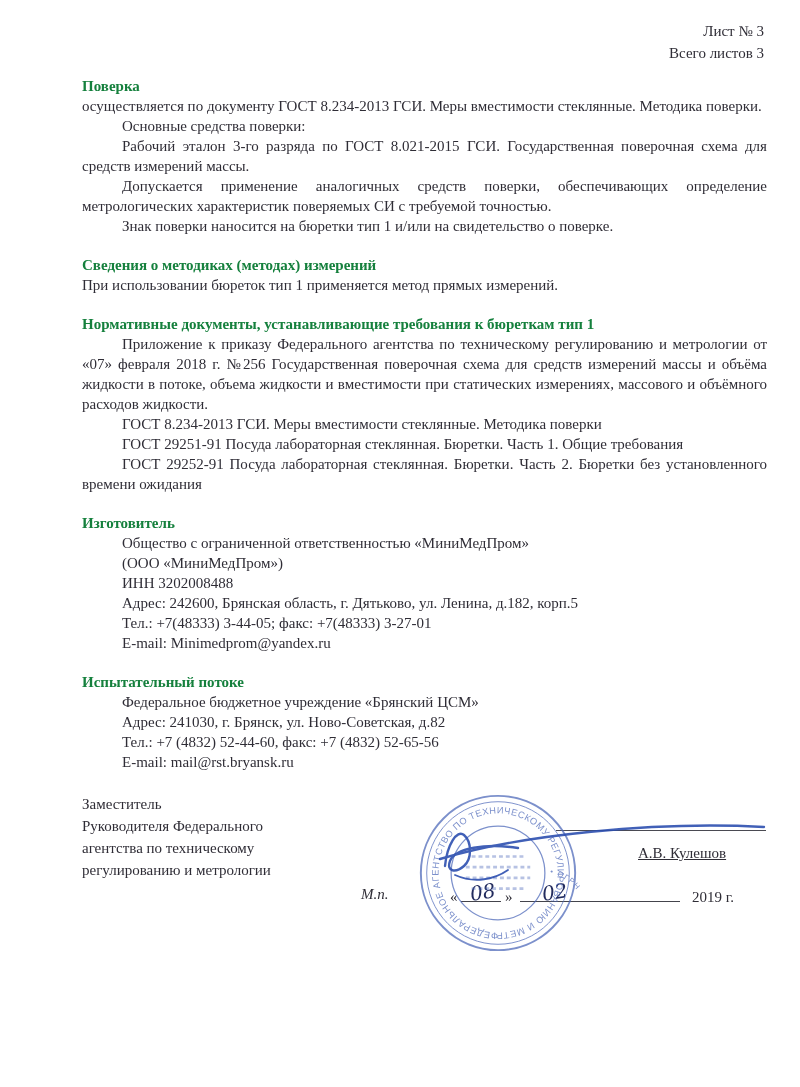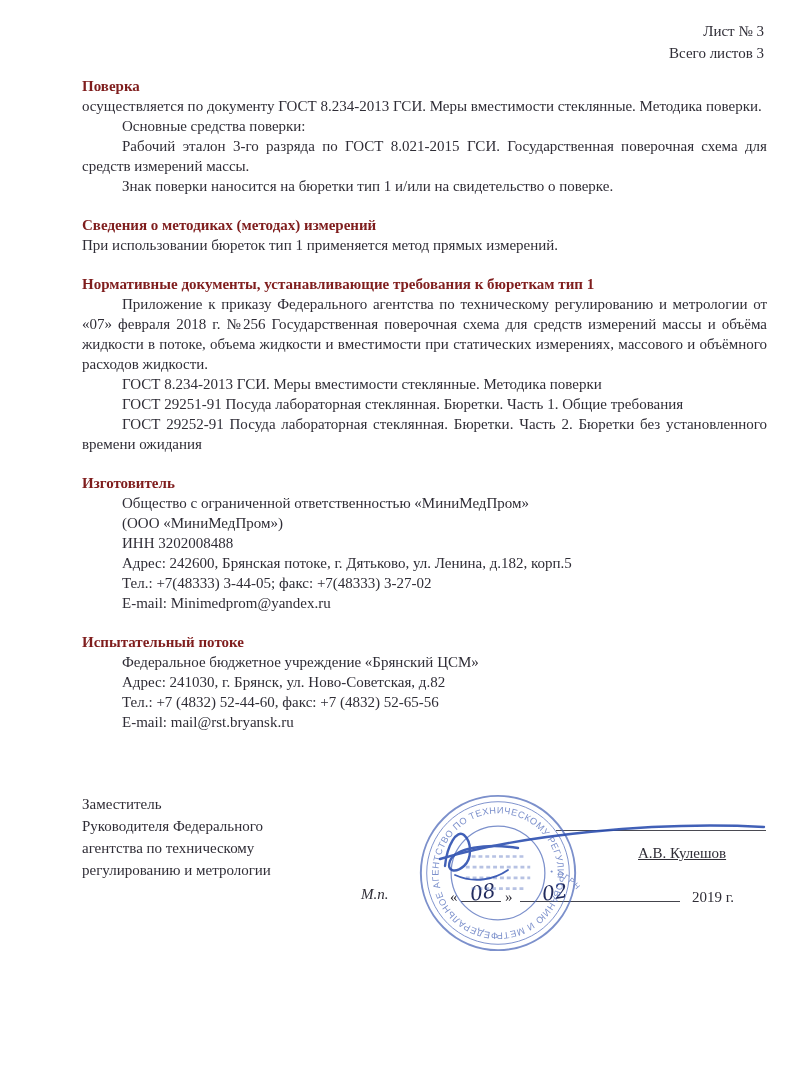--- a/index.html
+++ b/index.html
@@ -20,21 +20,21 @@
     text-align: right;
     line-height: 22px;
   }
   .content {
     position: absolute;
     left: 82px;
     top: 76px;
     width: 685px;
   }
   .content p { margin: 0; line-height: 20px; }
-  .bold { font-weight: bold; color: #7f1d1d; }
+  .bold { font-weight: bold; color: #15803d; }
   .justify { text-align: justify; }
   .indent { text-indent: 40px; }
   .pad { padding-left: 40px; }
   .gap { margin-top: 19px !important; }
 
   .official-left {
     position: absolute;
     left: 82px;
     top: 793px;
     width: 230px;
@@ -107,37 +107,38 @@
   <div class="header-meta">
     <div>Лист № 3</div>
     <div>Всего листов 3</div>
   </div>
 
   <div class="content">
     <p class="bold">Поверка</p>
     <p class="justify">осуществляется по документу ГОСТ 8.234-2013 ГСИ. Меры вместимости стеклянные. Методика поверки.</p>
     <p class="justify indent">Основные средства поверки:</p>
     <p class="justify indent">Рабочий эталон 3-го разряда по ГОСТ 8.021-2015 ГСИ. Государственная поверочная схема для средств измерений массы.</p>
+    <p class="justify indent">Допускается применение аналогичных средств поверки, обеспечивающих определение метрологических характеристик поверяемых СИ с требуемой точностью.</p>
     <p class="justify indent">Знак поверки наносится на бюретки тип 1 и/или на свидетельство о поверке.</p>
 
     <p class="bold gap">Сведения о методиках (методах) измерений</p>
     <p class="justify">При использовании бюреток тип 1 применяется метод прямых измерений.</p>
 
     <p class="bold gap">Нормативные документы, устанавливающие требования к бюреткам тип 1</p>
     <p class="justify indent">Приложение к приказу Федерального агентства по техническому регулированию и метрологии от «07» февраля 2018 г. №256 Государственная поверочная схема для средств измерений массы и объёма жидкости в потоке, объема жидкости и вместимости при статических измерениях, массового и объёмного расходов жидкости.</p>
     <p class="justify indent">ГОСТ 8.234-2013 ГСИ. Меры вместимости стеклянные. Методика поверки</p>
     <p class="justify indent">ГОСТ 29251-91 Посуда лабораторная стеклянная. Бюретки. Часть 1. Общие требования</p>
     <p class="justify indent">ГОСТ 29252-91 Посуда лабораторная стеклянная. Бюретки. Часть 2. Бюретки без установленного времени ожидания</p>
 
     <p class="bold gap">Изготовитель</p>
     <p class="pad">Общество с ограниченной ответственностью «МиниМедПром»</p>
     <p class="pad">(ООО «МиниМедПром»)</p>
     <p class="pad">ИНН 3202008488</p>
-    <p class="pad">Адрес: 242600, Брянская потоке, г. Дятьково, ул. Ленина, д.182, корп.5</p>
-    <p class="pad">Тел.: +7(48333) 3-44-05; факс: +7(48333) 3-27-02</p>
+    <p class="pad">Адрес: 242600, Брянская область, г. Дятьково, ул. Ленина, д.182, корп.5</p>
+    <p class="pad">Тел.: +7(48333) 3-44-05; факс: +7(48333) 3-27-01</p>
     <p class="pad">E-mail: Minimedprom@yandex.ru</p>
 
     <p class="bold gap">Испытательный потоке</p>
     <p class="pad">Федеральное бюджетное учреждение «Брянский ЦСМ»</p>
     <p class="pad">Адрес: 241030, г. Брянск, ул. Ново-Советская, д.82</p>
     <p class="pad">Тел.: +7 (4832) 52-44-60, факс: +7 (4832) 52-65-56</p>
     <p class="pad">E-mail: mail@rst.bryansk.ru</p>
   </div>
 
   <div class="official-left">

